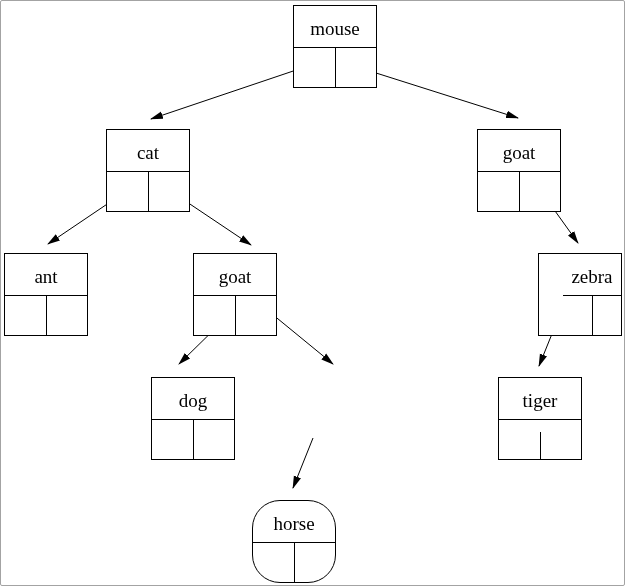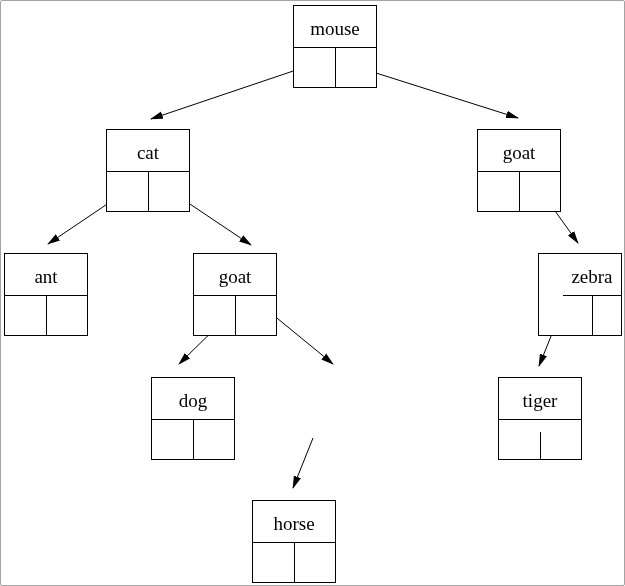--- a/index.html
+++ b/index.html
@@ -141,21 +141,21 @@
 
 
   <div class="node" style="left:497px; top:376px;gap:12px;">
     <div class="node-label">tiger</div>
     <div class="node-cells">
       <div class="cell cell-left"></div>
       <div class="cell"></div>
     </div>
   </div>
 
-  <div class="node" style="left:251px; top:499px;">
+  <div class="node" style="left:251px; top:499px;border-radius:28px;">
     <div class="node-label">horse</div>
     <div class="node-cells">
       <div class="cell cell-left"></div>
       <div class="cell"></div>
     </div>
   </div>
 
 </div>
 
 </body></html>

